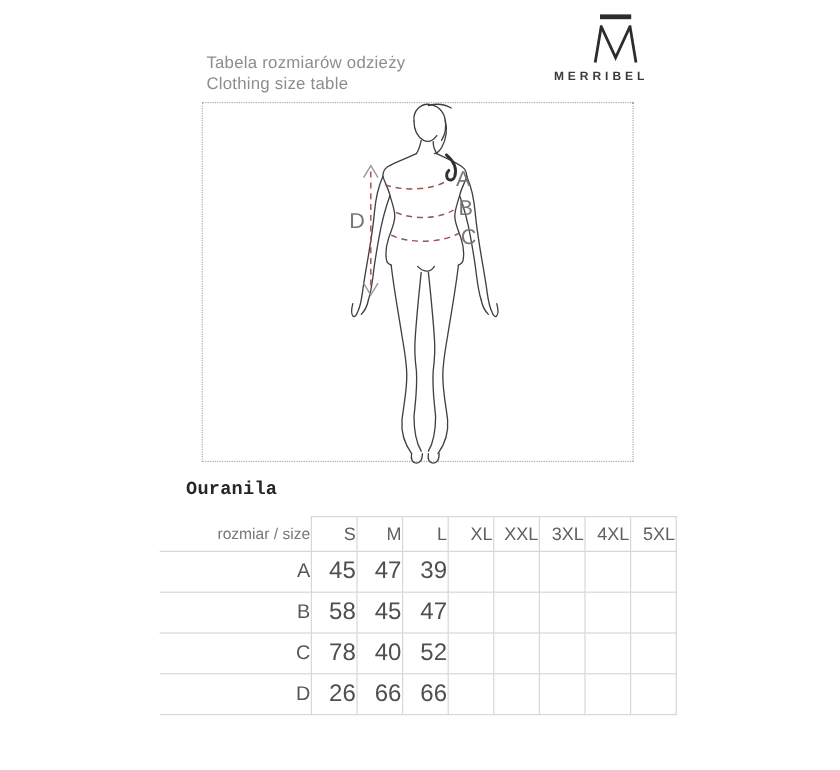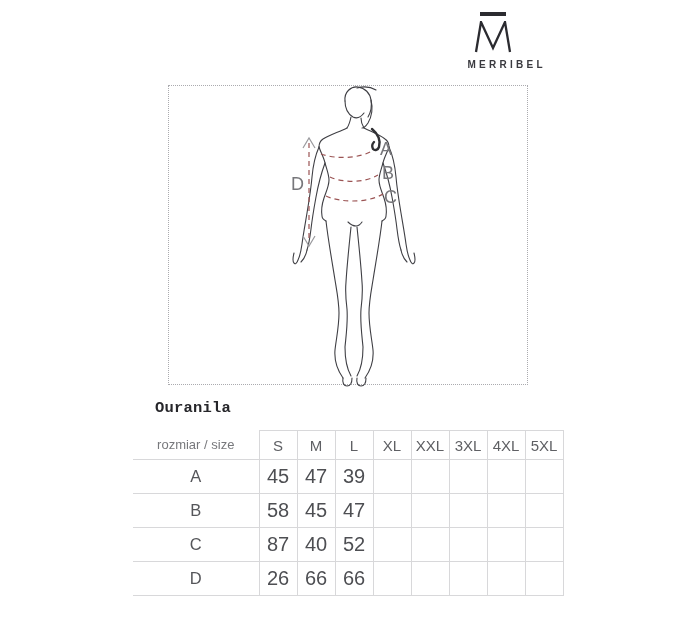--- a/index.html
+++ b/index.html
@@ -3,21 +3,21 @@
 <meta charset="utf-8">
 <style>
   html,body{margin:0;padding:0;}
   body{
     width:700px;height:642px;position:relative;overflow:hidden;
     background:#ffffff;
     font-family:"Liberation Sans",sans-serif;
   }
 
   
-  .logo{position:absolute;left:440px;top:12px;width:106px;text-align:right;}
+  .logo{position:absolute;left:460px;top:12px;width:106px;text-align:left;}
   .logo-bar{width:26px;height:4px;background:#2b2b30;margin:0 auto;}
   .logo-m{display:block;margin:5px auto 0;}
   .logo-name{
     margin-top:6px;font-size:10px;font-weight:700;letter-spacing:3.3px;
     text-indent:1.6px;color:#3a3a3f;
   }
 
   
   .intro{
     position:absolute;left:172px;top:44px;
@@ -42,41 +42,43 @@
   
   .product-name{
     position:absolute;left:155px;top:399px;
     font-size:15.5px;font-weight:600;color:#26262a;letter-spacing:.2px;font-family:Liberation Mono, monospace;
   }
   table.size-table{
     position:absolute;left:133px;top:430px;width:430px;
     border-collapse:collapse;table-layout:fixed;
   }
   .size-table td{
-    border:1px solid #d8d8da;text-align:center;vertical-align:middle;
+    border:1px solid #d8d8da;text-align:right;vertical-align:middle;
     color:#55565a;font-weight:300;padding:0;
   }
   .size-table tr.hdr td{height:28px;font-size:15px;color:#5f6064;}
   .size-table tr.row td{height:33px;font-size:20px;color:#4e4f53;}
   .size-table td.lbl{border-left:none;}
   .size-table tr.hdr td.lbl{border-top:none;font-size:13px;color:#77787c;}
   .size-table tr.row td.lbl{font-size:16.5px;color:#55565a;}
 </style>
 </head>
 <body>
 
 <div class="logo">
   <div class="logo-bar"></div>
   <svg class="logo-m" width="38" height="32" viewBox="0 0 38 32">
     <polyline points="2,31 7,1 19,27 31,1 36,31" fill="none" stroke="#2b2b30" stroke-width="2.3" stroke-linejoin="miter" stroke-linecap="butt"></polyline>
   </svg>
   <div class="logo-name">MERRIBEL</div>
 </div>
 
 <div class="intro">
+  <div>Tabela rozmiarów odzieży</div>
+  <div>Clothing size table</div>
 </div>
 
 <div class="diagram-box">
   <svg class="croquis" width="360" height="300" viewBox="0 0 360 300">
     <g fill="none" stroke="#3f3f44" stroke-width="1.1" stroke-linecap="round">
 
       <path d="M 176,15 C 175,6 182,0 189,1 C 196,2 201,7 202,14 C 203,20 202,26 199,31"></path>
       <path d="M 188,2 C 195,0 202,1 207,4"></path>
       <path d="M 176,15 C 176,22 179,28 184,31 C 188,33 192,31 195,27"></path>
       <path d="M 202,14 C 204,22 203,30 199,37 C 197,40 195,42 193,42"></path>
@@ -172,21 +174,21 @@
     <td>45</td>
     <td>47</td>
     <td></td>
     <td></td>
     <td></td>
     <td></td>
     <td></td>
   </tr>
   <tr class="row">
     <td class="lbl">C</td>
-    <td>87</td>
+    <td>78</td>
     <td>40</td>
     <td>52</td>
     <td></td>
     <td></td>
     <td></td>
     <td></td>
     <td></td>
   </tr>
   <tr class="row">
     <td class="lbl">D</td>

